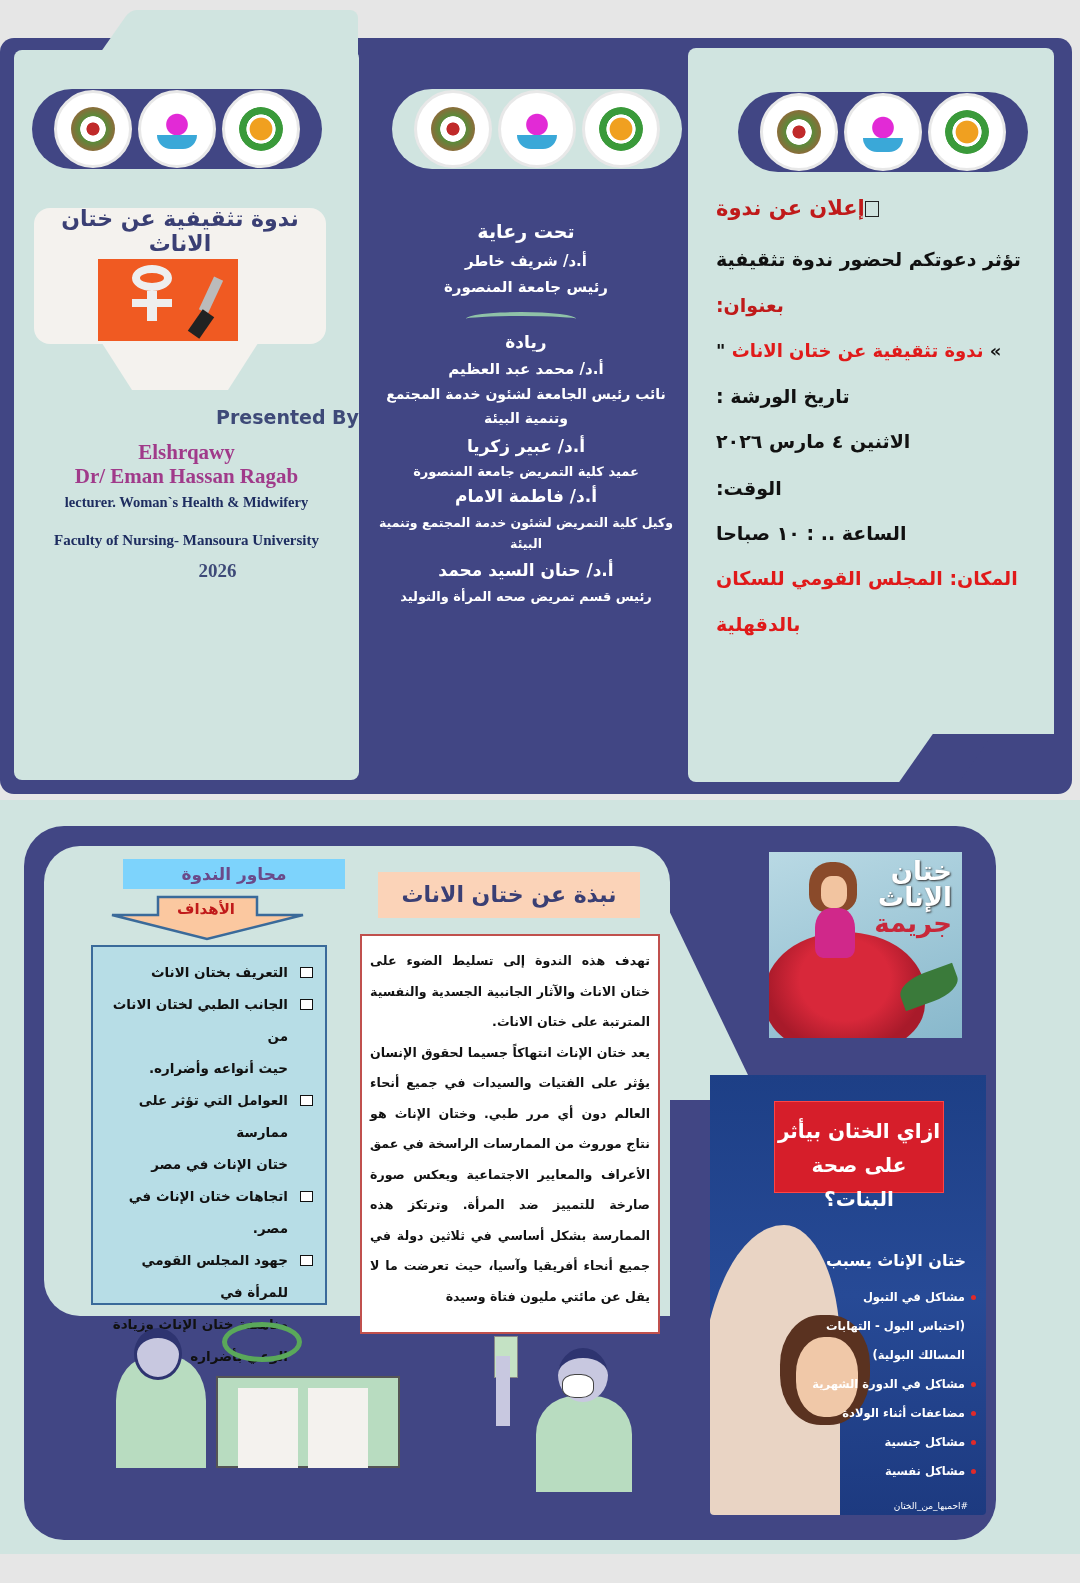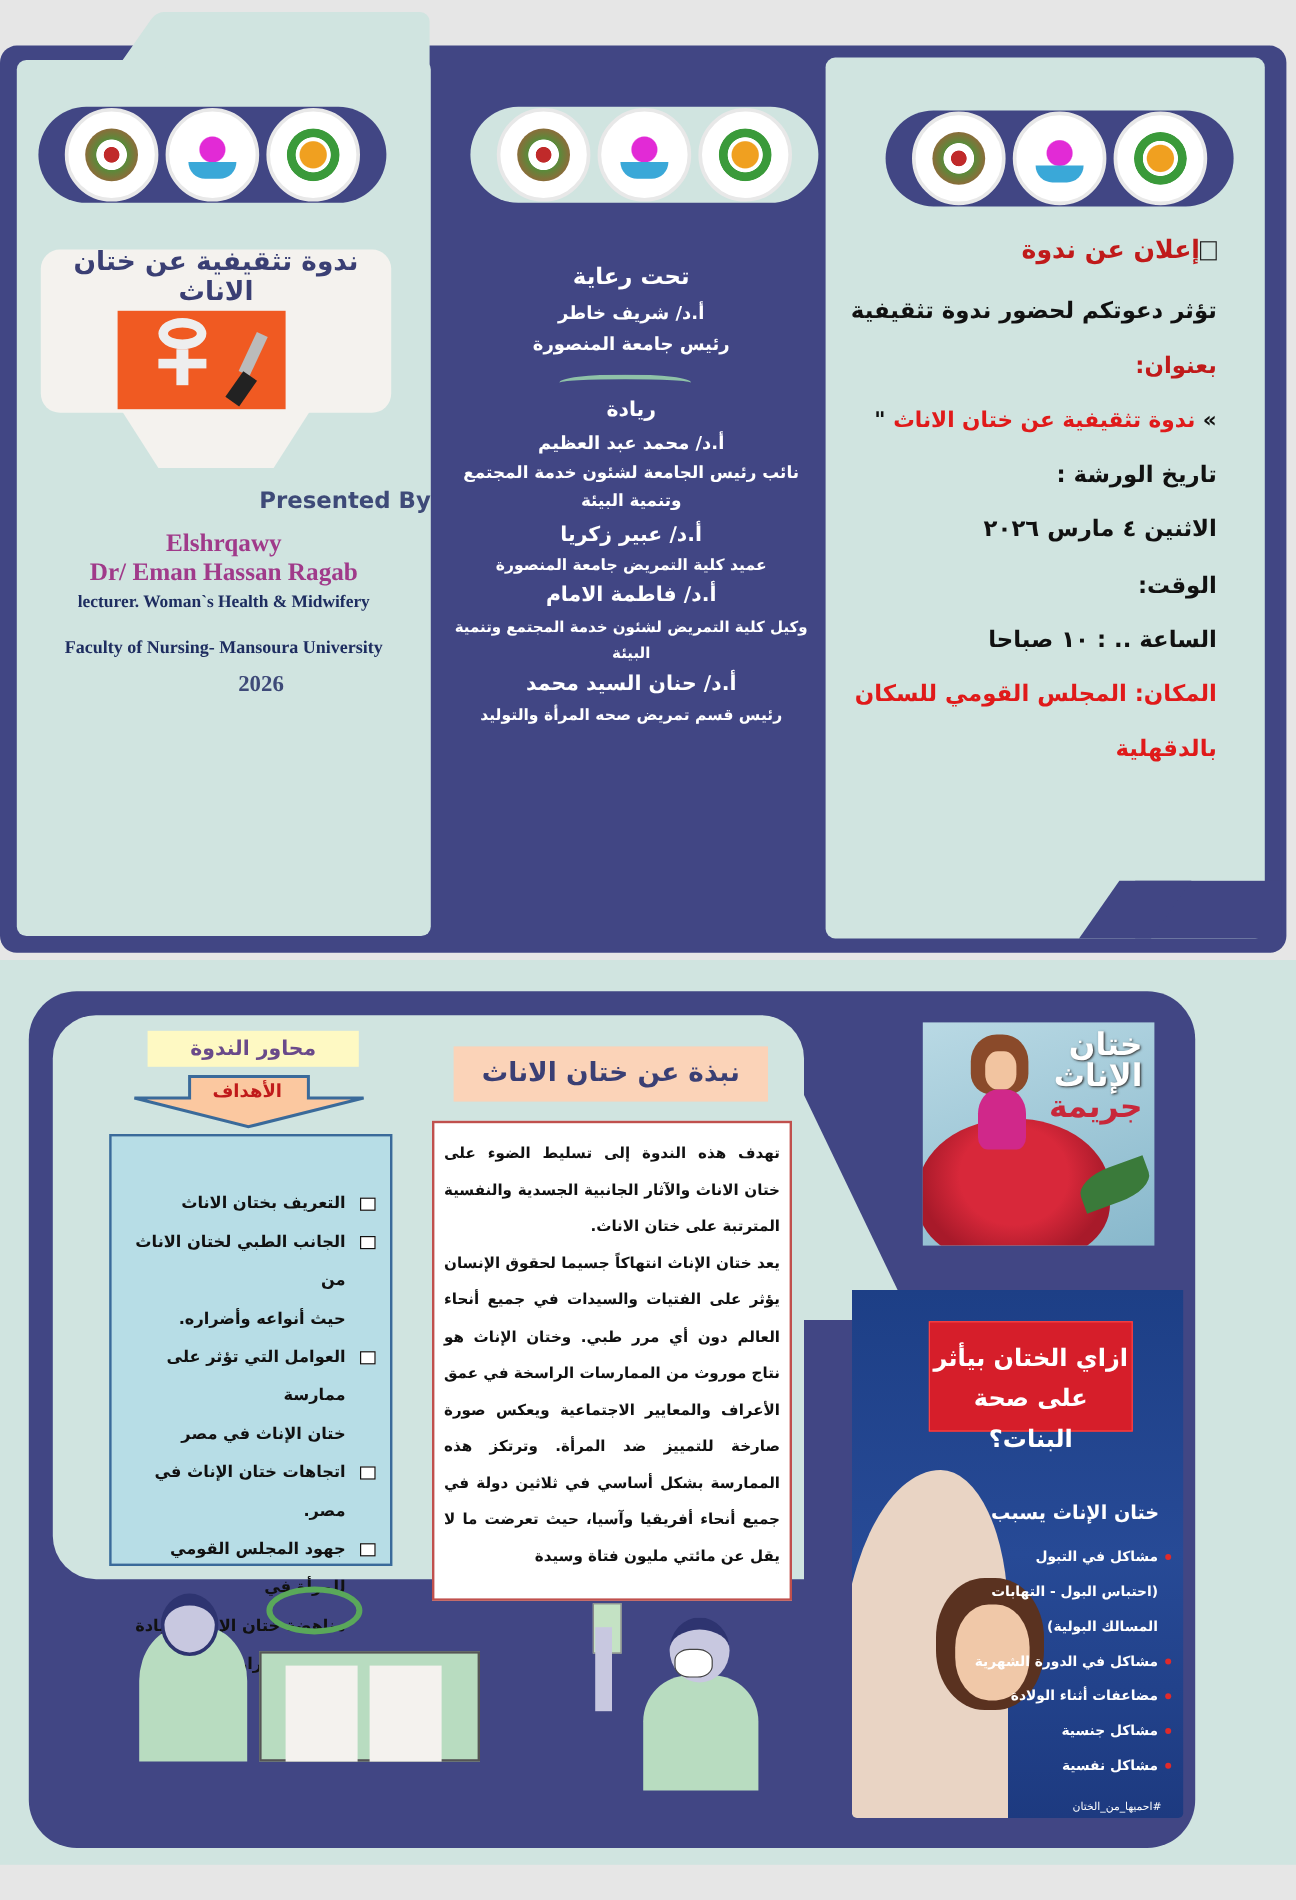--- a/index.html
+++ b/index.html
@@ -40,32 +40,32 @@
   #presenter { position: absolute; left: 14px; top: 440px; width: 345px; text-align: center; font-family: "Liberation Serif", serif; font-weight: bold; font-size: 21px; line-height: 24px; color: #a03a8a; }
   #dept { position: absolute; left: 14px; top: 492px; width: 345px; text-align: center; font-family: "Liberation Serif", serif; font-weight: bold; font-size: 14.5px; line-height: 20px; color: #1e2d60; }
   #faculty { position: absolute; left: 14px; top: 532px; width: 345px; text-align: center; font-family: "Liberation Serif", serif; font-weight: bold; font-size: 15px; color: #1e2d60; }
   #year { position: absolute; left: 14px; top: 560px; width: 407px; text-align: center; font-family: "Liberation Serif", serif; font-weight: bold; font-size: 19px; color: #3e4a78; }
 
   
   .mid-line { position: absolute; left: 376px; width: 300px; text-align: center; color: #fff; }
   #sponsor-divider { position: absolute; left: 466px; top: 312px; width: 110px; height: 14px; border-top: 4px solid #8fc2a8; border-radius: 50% 50% 0 0; }
 
   
-  .r-line { position: absolute; left: 672px; width: 342px; text-align: right; }
+  .r-line { position: absolute; left: 716px; width: 342px; text-align: left; }
 
   
   #bottom-bg { position: absolute; left: 0; top: 800px; width: 1080px; height: 754px; background: #d0e4e0; }
   #bottom { position: absolute; left: 24px; top: 826px; width: 972px; height: 714px; background: #414684; border-radius: 40px; }
   #bottom-inner { position: absolute; left: 44px; top: 846px; width: 626px; height: 470px; background: #d0e4e0; border-radius: 36px 36px 0 36px; }
   #inner-slope { position: absolute; left: 640px; top: 900px; width: 120px; height: 200px; background: #d0e4e0; clip-path: polygon(0 0, 20% 0, 100% 100%, 0 100%); }
 
-  #axes-title { position: absolute; left: 123px; top: 859px; width: 176px; height: 30px; background: #fef9c3; text-align: center; font-size: 17px; color: #6a4a8a; line-height: 30px; }
+  #axes-title { position: absolute; left: 123px; top: 859px; width: 222px; height: 30px; background: #7dd3fc; text-align: center; font-size: 17px; color: #6a4a8a; line-height: 30px; }
   #goals-arrow { position: absolute; left: 110px; top: 895px; width: 195px; height: 46px; }
   #goals-label { position: absolute; left: 158px; top: 900px; width: 96px; text-align: center; font-size: 15px; color: #c01a1a; }
-  #goals-box { position: absolute; left: 91px; top: 945px; width: 236px; height: 360px; background: #b7dde6; border: 2px solid #3a6a9a; padding: 40px 12px 10px 10px; }
+  #goals-box { position: absolute; left: 91px; top: 945px; width: 236px; height: 360px; background: #b7dde6; border: 2px solid #3a6a9a; padding: 9px 12px 10px 10px; }
   .goal { display: flex; flex-direction: row; align-items: flex-start; font-size: 13.5px; line-height: 32px; color: #111; }
   .goal .cb { flex: 0 0 13px; width: 11px; height: 11px; border: 1.5px solid #111; margin-top: 11px; margin-left: 12px; background: #fff; }
   .goal .txt { flex: 1; text-align: right; }
 
   #about-title { position: absolute; left: 378px; top: 872px; width: 262px; height: 46px; background: #fbd3b8; text-align: center; font-size: 22px; line-height: 46px; color: #3a3f74; }
   #about-box { position: absolute; left: 360px; top: 934px; width: 300px; height: 400px; background: #fff; border: 2px solid #c0504d; padding: 10px 8px; }
   #about-box p { font-size: 12.6px; line-height: 30.5px; text-align: justify; text-align-last: right; color: #111; }
 
   #poster1 { position: absolute; left: 769px; top: 852px; width: 193px; height: 186px; background: linear-gradient(160deg, #b9d9e4 0%, #88b8cc 100%); overflow: hidden; }
   #poster1 .title { position: absolute; right: 10px; top: 6px; font-size: 26px; line-height: 26px; color: #fff; text-align: right; text-shadow: 1px 1px 2px #333; }

